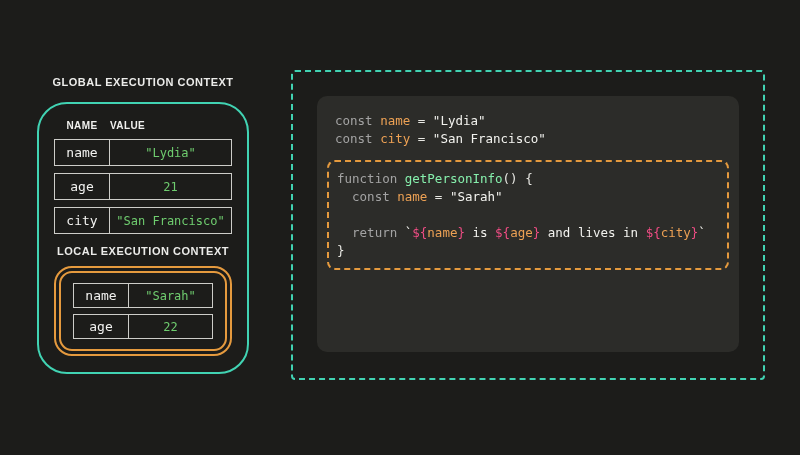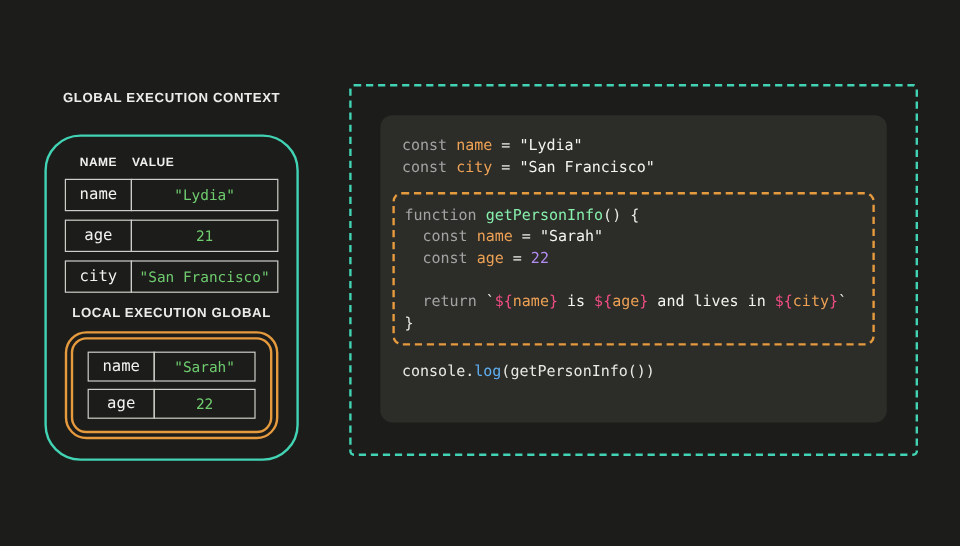--- a/index.html
+++ b/index.html
@@ -5,21 +5,21 @@
   html,body{margin:0;padding:0;}
   body{
     width:800px;height:455px;position:relative;overflow:hidden;
     background:#1c1c1a;
     font-family:"Liberation Sans",sans-serif;
   }
   
   .left-panel{position:absolute;left:37px;top:76px;width:212px;}
   .ctx-label{
     font-size:11px;font-weight:700;letter-spacing:.5px;
-    color:#ececea;text-align:center;margin-bottom:24px;white-space:nowrap;
+    color:#ececea;text-align:center;margin-bottom:14px;white-space:nowrap;
   }
   .global-box{
     border:2px solid #41d3b3;border-radius:30px;
     padding:14px 15px 16px;box-sizing:border-box;
   }
   .tbl-header{display:flex;margin:2px 0 8px;font-size:10px;font-weight:700;
     letter-spacing:.4px;color:#f0f0ee;}
   .hdr-name{width:56px;text-align:center;}
   .hdr-value{flex:1;text-align:left;}
   .ctx-row{display:flex;margin-bottom:7px;}
@@ -77,21 +77,21 @@
         </div>
         <div class="ctx-row">
           <div class="ctx-cell name-cell">age</div>
           <div class="ctx-cell value-cell">21</div>
         </div>
         <div class="ctx-row">
           <div class="ctx-cell name-cell">city</div>
           <div class="ctx-cell value-cell">"San Francisco"</div>
         </div>
       </div>
-    <div class="ctx-label local">LOCAL EXECUTION GLOBAL</div>
+    <div class="ctx-label local">LOCAL EXECUTION CONTEXT</div>
     <div class="local-outer">
       <div class="local-inner">
         <div id="local-rows">
             <div class="ctx-row">
               <div class="ctx-cell name-cell">name</div>
               <div class="ctx-cell value-cell">"Sarah"</div>
             </div>
             <div class="ctx-row">
               <div class="ctx-cell name-cell">age</div>
               <div class="ctx-cell value-cell">22</div>
@@ -105,23 +105,19 @@
 <div class="code-region">
   <div class="code-panel">
     <div id="code-top">
         <div class="code-line"><span class="tok-kw">const</span><span class="tok-pl"> </span><span class="tok-vr">name</span><span class="tok-pl"> = </span><span class="tok-st">"Lydia"</span></div>
         <div class="code-line"><span class="tok-kw">const</span><span class="tok-pl"> </span><span class="tok-vr">city</span><span class="tok-pl"> = </span><span class="tok-st">"San Francisco"</span></div>
       </div>
     <div class="fn-box">
       <div id="code-fn">
           <div class="code-line"><span class="tok-kw">function</span><span class="tok-pl"> </span><span class="tok-fn">getPersonInfo</span><span class="tok-pl">() {</span></div>
           <div class="code-line"><span class="tok-pl">  </span><span class="tok-kw">const</span><span class="tok-pl"> </span><span class="tok-vr">name</span><span class="tok-pl"> = </span><span class="tok-st">"Sarah"</span></div>
-          <div class="code-line"><span class="tok-pl">  </span><span class="tok-kw">const</span><span class="tok-pl"> </span><span class="tok-vr">age</span><span class="tok-pl"> = </span><span class="tok-nm">22</span></div>
           <div class="code-line">&nbsp;</div>
           <div class="code-line"><span class="tok-pl">  </span><span class="tok-kw">return</span><span class="tok-pl"> </span><span class="tok-st">`</span><span class="tok-ip">${</span><span class="tok-vr">name</span><span class="tok-ip">}</span><span class="tok-st"> is </span><span class="tok-ip">${</span><span class="tok-vr">age</span><span class="tok-ip">}</span><span class="tok-st"> and lives in </span><span class="tok-ip">${</span><span class="tok-vr">city</span><span class="tok-ip">}</span><span class="tok-st">`</span></div>
           <div class="code-line"><span class="tok-pl">}</span></div>
         </div>
     </div>
-    <div id="code-bottom">
-        <div class="code-line"><span class="tok-pl">console.</span><span class="tok-mt">log</span><span class="tok-pl">(getPersonInfo())</span></div>
-      </div>
   </div>
 </div>
 
 </body></html>

